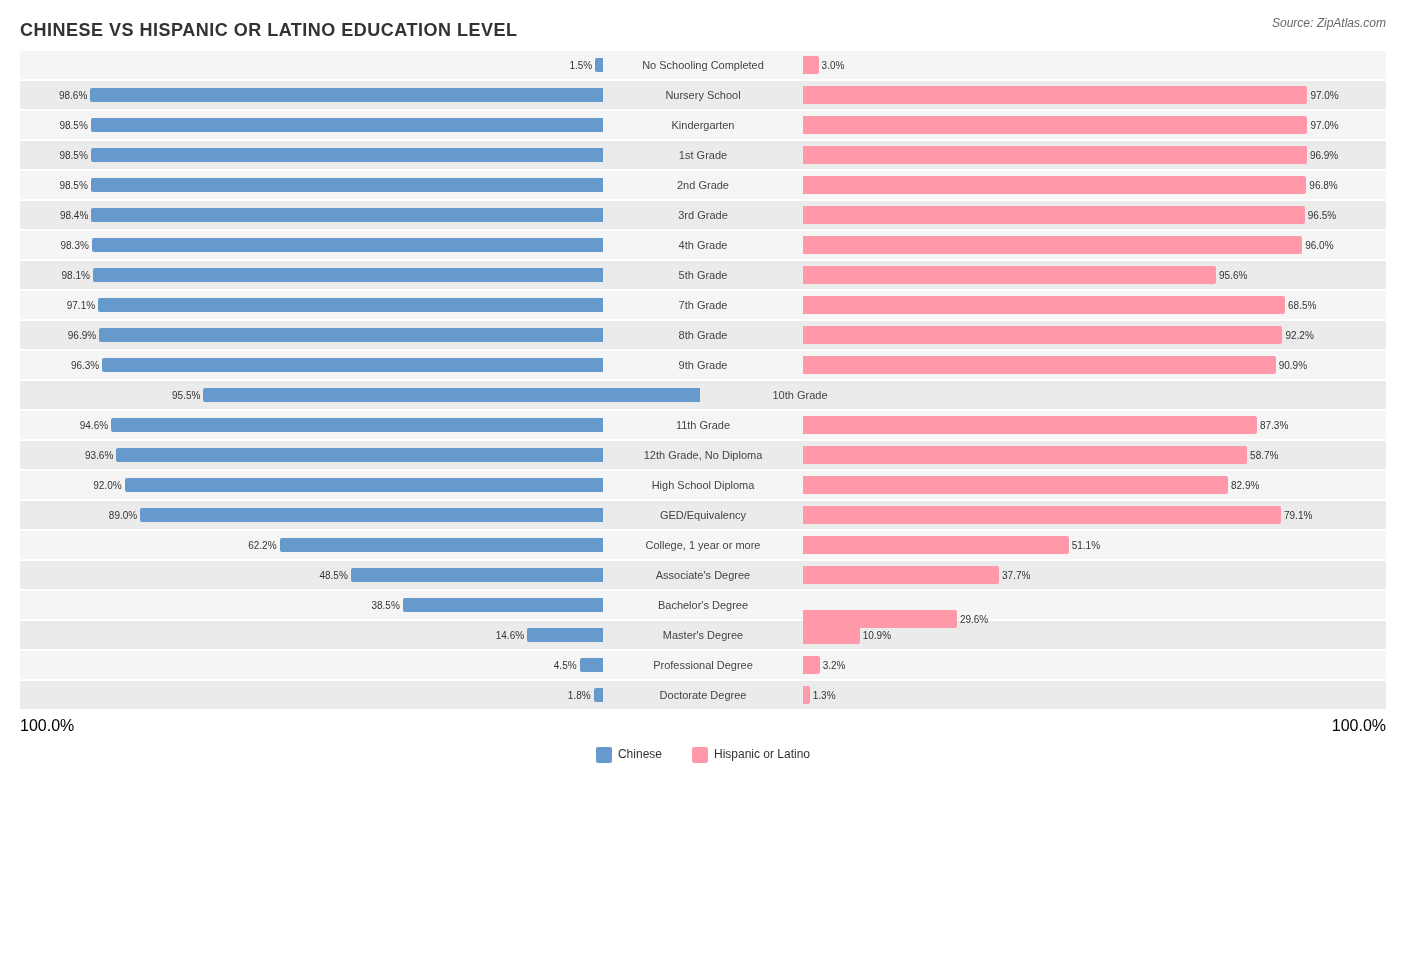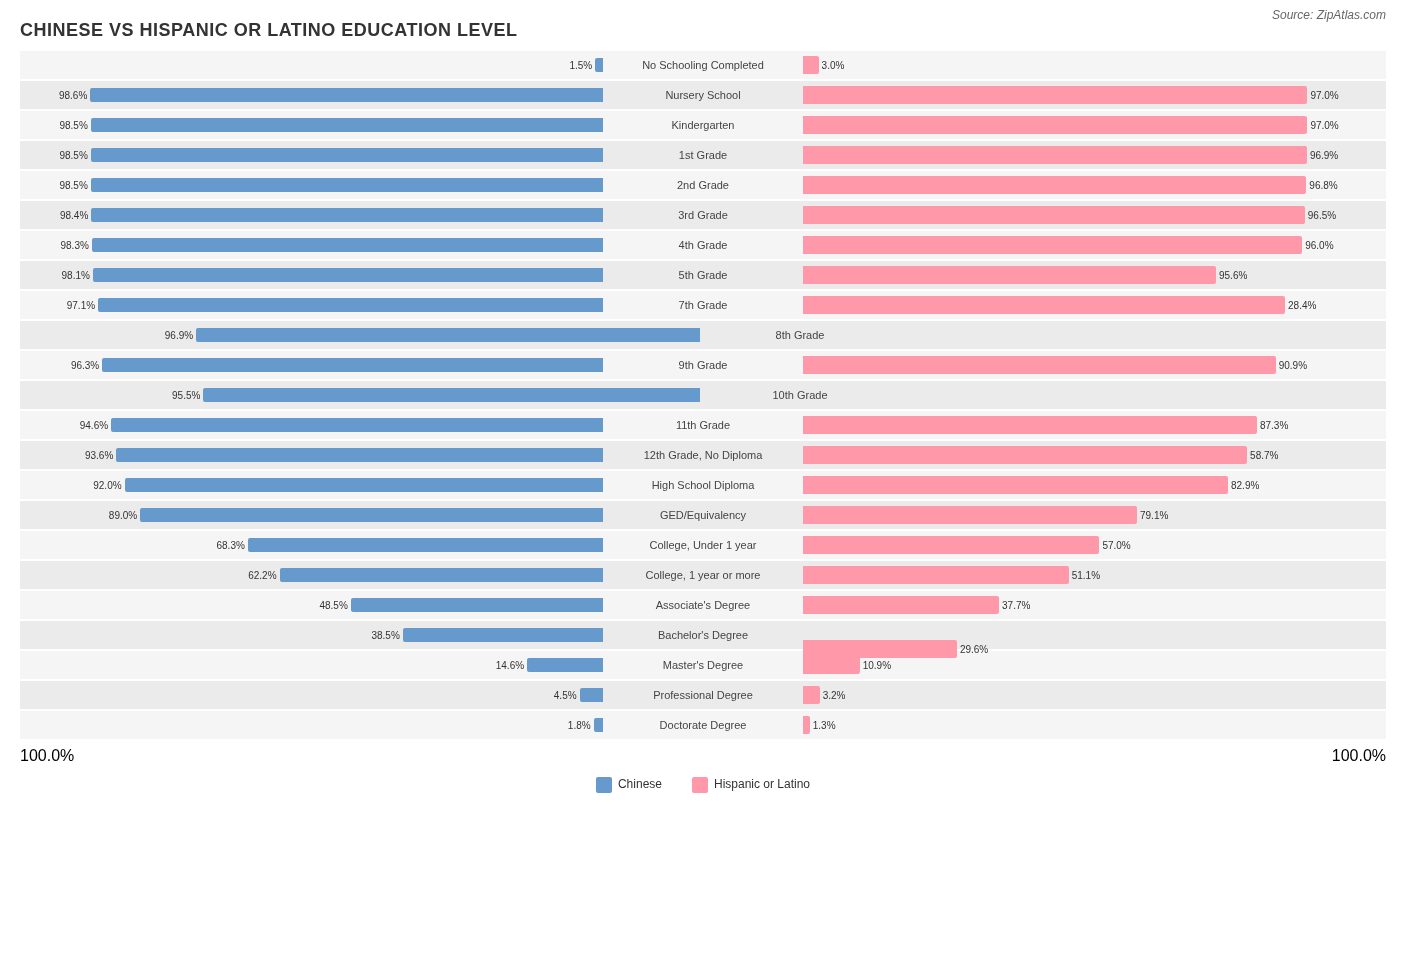--- a/index.html
+++ b/index.html
@@ -18,21 +18,21 @@
     .title {
       font-size: 18px;
       font-weight: bold;
       color: #333;
       text-transform: uppercase;
       letter-spacing: 0.5px;
       margin-bottom: 8px;
     }
     .source {
       position: absolute;
-      top: 8px;
+      top: 16px;
       right: 20px;
       font-size: 12px;
       color: #666;
       font-style: italic;
     }
     .chart-area {
       position: relative;
       margin-top: 10px;
     }
     .row {
@@ -258,32 +258,37 @@
       <div class="row">
         <div class="row-bg"></div>
         <div class="left-section">
           <div class="bar-left" style="width: 504.92px;">
             <span class="val-left">97.1%</span>
           </div>
         </div>
         <div class="label-center">7th Grade</div>
         <div class="right-section">
           <div class="bar-right" style="width: 482.04px;">
-            <span class="val-right">28.4%</span>
+            <span class="val-right">68.5%</span>
           </div>
         </div>
       </div>
       <div class="row">
         <div class="row-bg"></div>
         <div class="left-section">
           <div class="bar-left" style="width: 503.88px;">
             <span class="val-left">96.9%</span>
           </div>
         </div>
         <div class="label-center">8th Grade</div>
+        <div class="right-section">
+          <div class="bar-right" style="width: 479.44px;">
+            <span class="val-right">92.2%</span>
+          </div>
+        </div>
       </div>
       <div class="row">
         <div class="row-bg"></div>
         <div class="left-section">
           <div class="bar-left" style="width: 500.76px;">
             <span class="val-left">96.3%</span>
           </div>
         </div>
         <div class="label-center">9th Grade</div>
         <div class="right-section">
@@ -345,36 +350,22 @@
       </div>
       <div class="row">
         <div class="row-bg"></div>
         <div class="left-section">
           <div class="bar-left" style="width: 462.8px;">
             <span class="val-left">89.0%</span>
           </div>
         </div>
         <div class="label-center">GED/Equivalency</div>
         <div class="right-section">
-          <div class="bar-right" style="width: 334px;">
+          <div class="bar-right" style="width: 478px;">
             <span class="val-right">79.1%</span>
-          </div>
-        </div>
-      </div>
-      <div class="row">
-        <div class="row-bg"></div>
-        <div class="left-section">
-          <div class="bar-left" style="width: 355.16px;">
-            <span class="val-left">68.3%</span>
-          </div>
-        </div>
-        <div class="label-center">College, Under 1 year</div>
-        <div class="right-section">
-          <div class="bar-right" style="width: 296.4px;">
-            <span class="val-right">57.0%</span>
           </div>
         </div>
       </div>
       <div class="row">
         <div class="row-bg"></div>
         <div class="left-section">
           <div class="bar-left" style="width: 323.44px;">
             <span class="val-left">62.2%</span>
           </div>
         </div>

